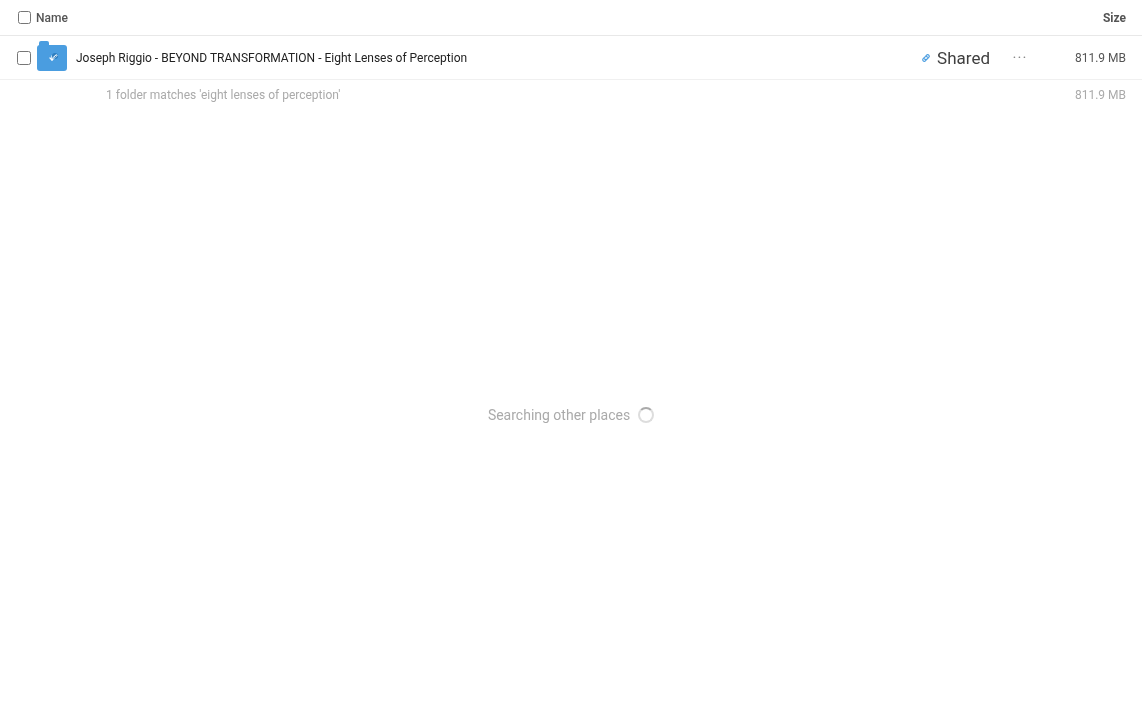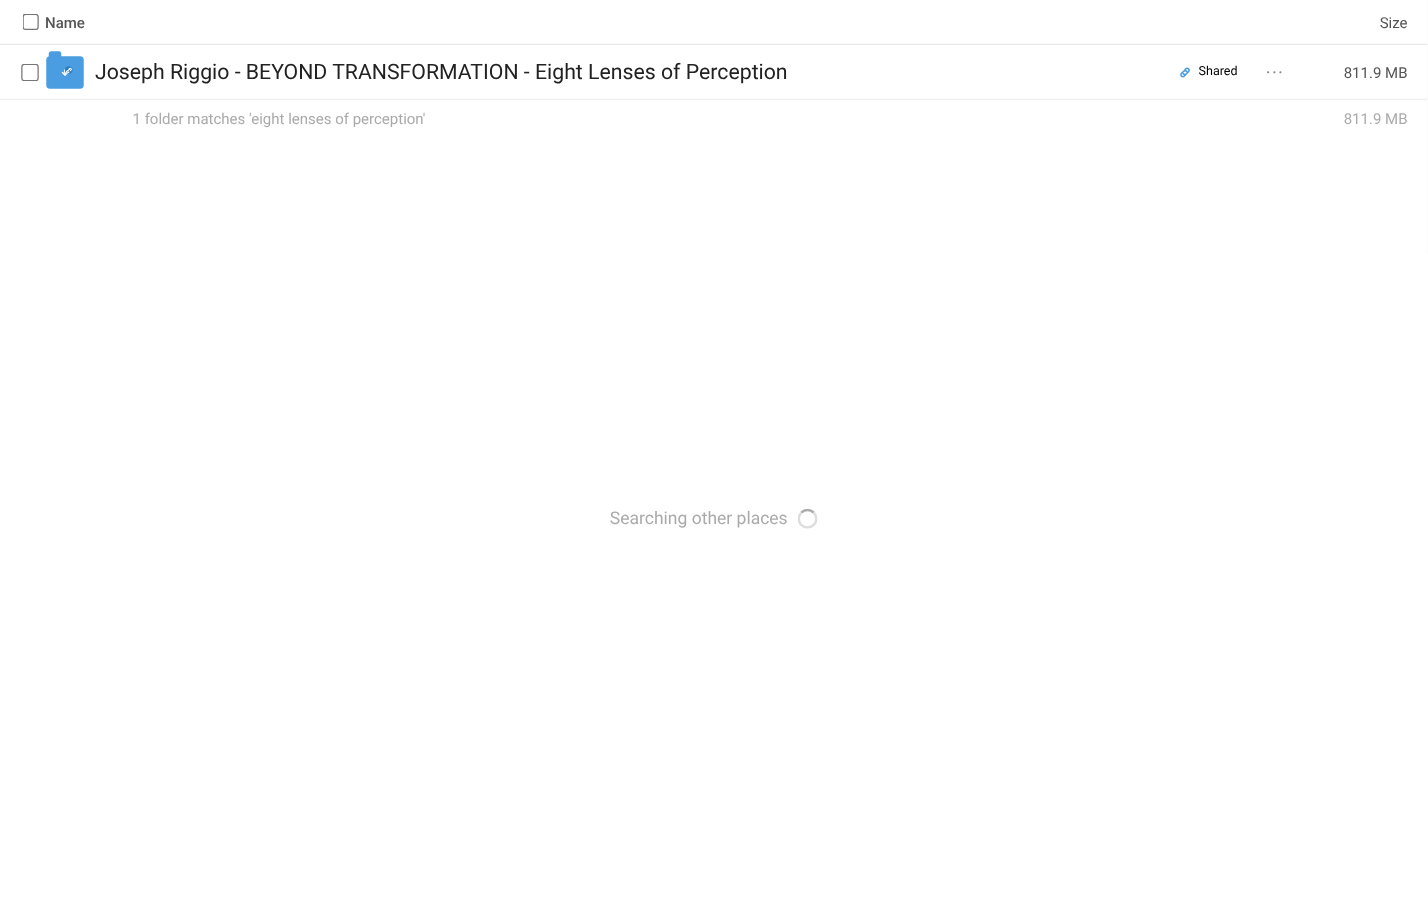--- a/index.html
+++ b/index.html
@@ -98,21 +98,21 @@
     .col-name {
       flex: 1;
       font-weight: 500;
       color: #555;
       font-size: 12px;
     }
 
     .col-size {
       width: 100px;
       text-align: right;
-      font-weight: 400;
+      font-weight: 700;
       color: #555;
       font-size: 12px;
     }
 
     
     .file-row {
       display: flex;
       align-items: center;
       padding: 0 16px 0 12px;
       height: 44px;
@@ -162,33 +162,33 @@
       top: -4px;
       left: 2px;
       width: 10px;
       height: 5px;
       background: #4a9de0;
       border-radius: 2px 2px 0 0;
     }
 
     .row-name {
       flex: 1;
-      font-size: 17px;
+      font-size: 12px;
       color: #222;
       white-space: nowrap;
       overflow: hidden;
       text-overflow: ellipsis;
     }
 
     .row-shared-badge {
       display: flex;
       align-items: center;
       gap: 4px;
-      color: #000000;
-      font-size: 10px;
+      color: #404040;
+      font-size: 17px;
       margin-right: 16px;
     }
 
     .row-more-btn {
       width: 28px;
       height: 28px;
       border-radius: 4px;
       display: flex;
       align-items: center;
       justify-content: center;

